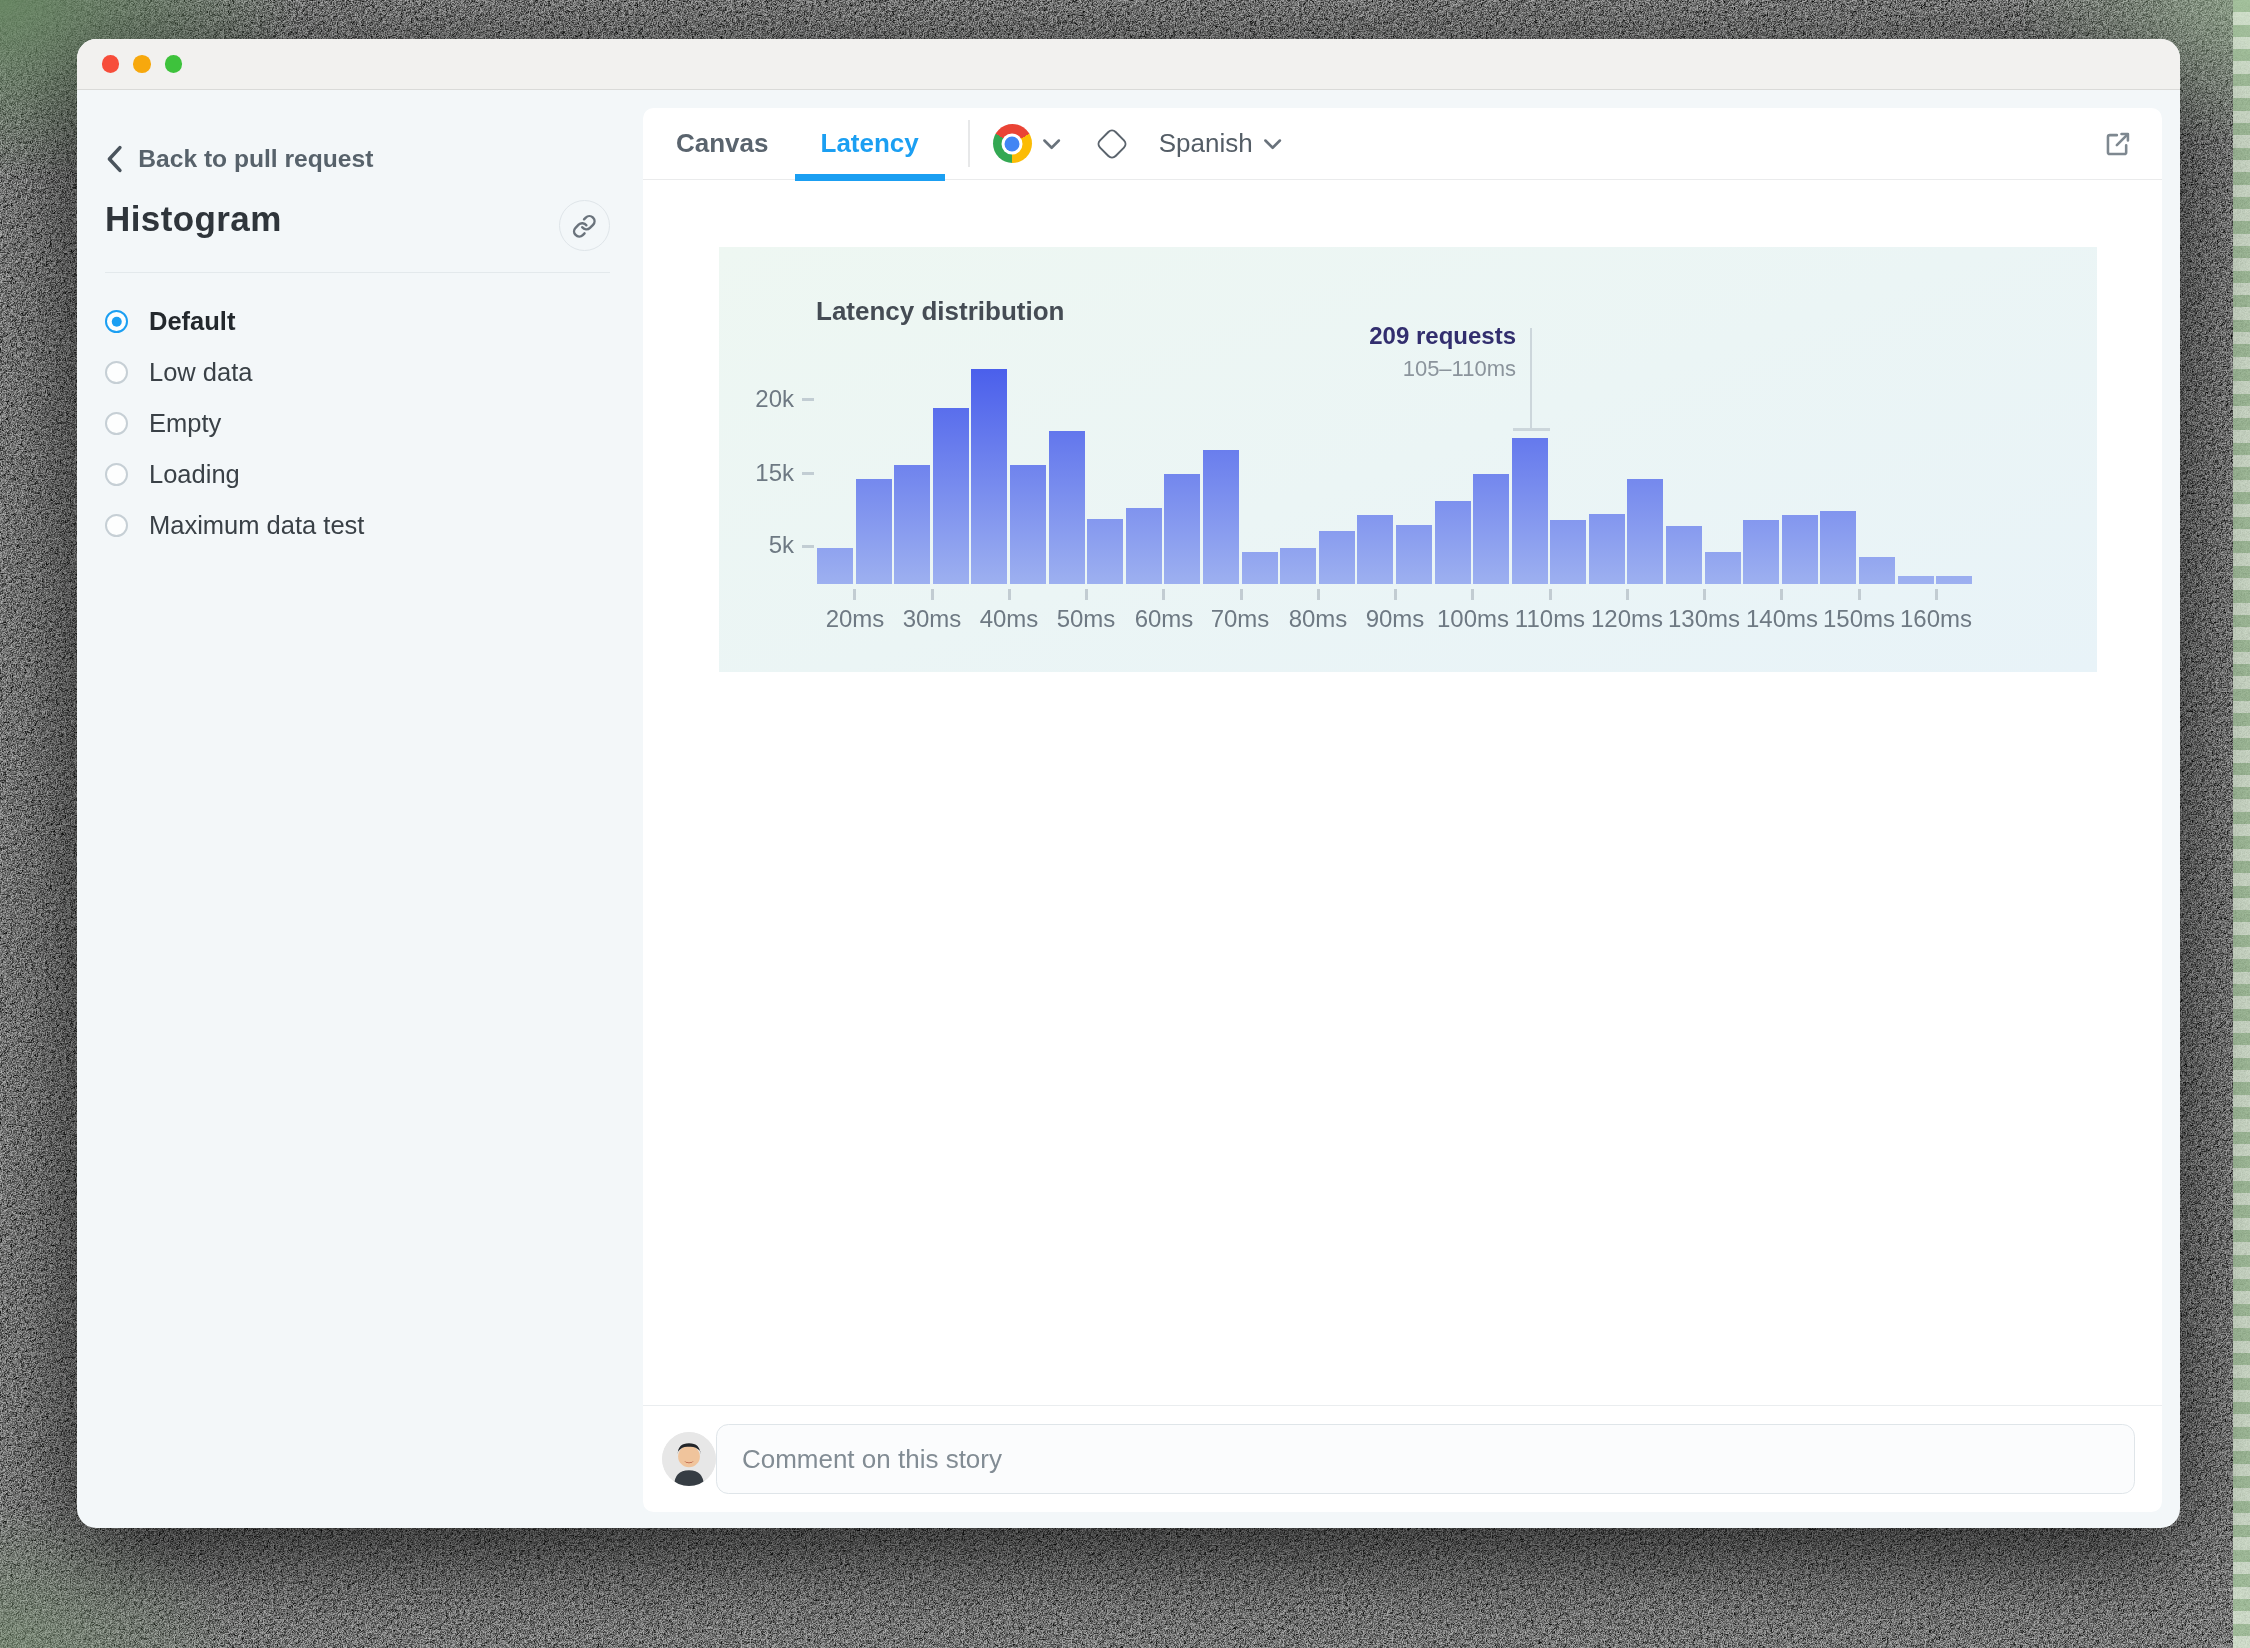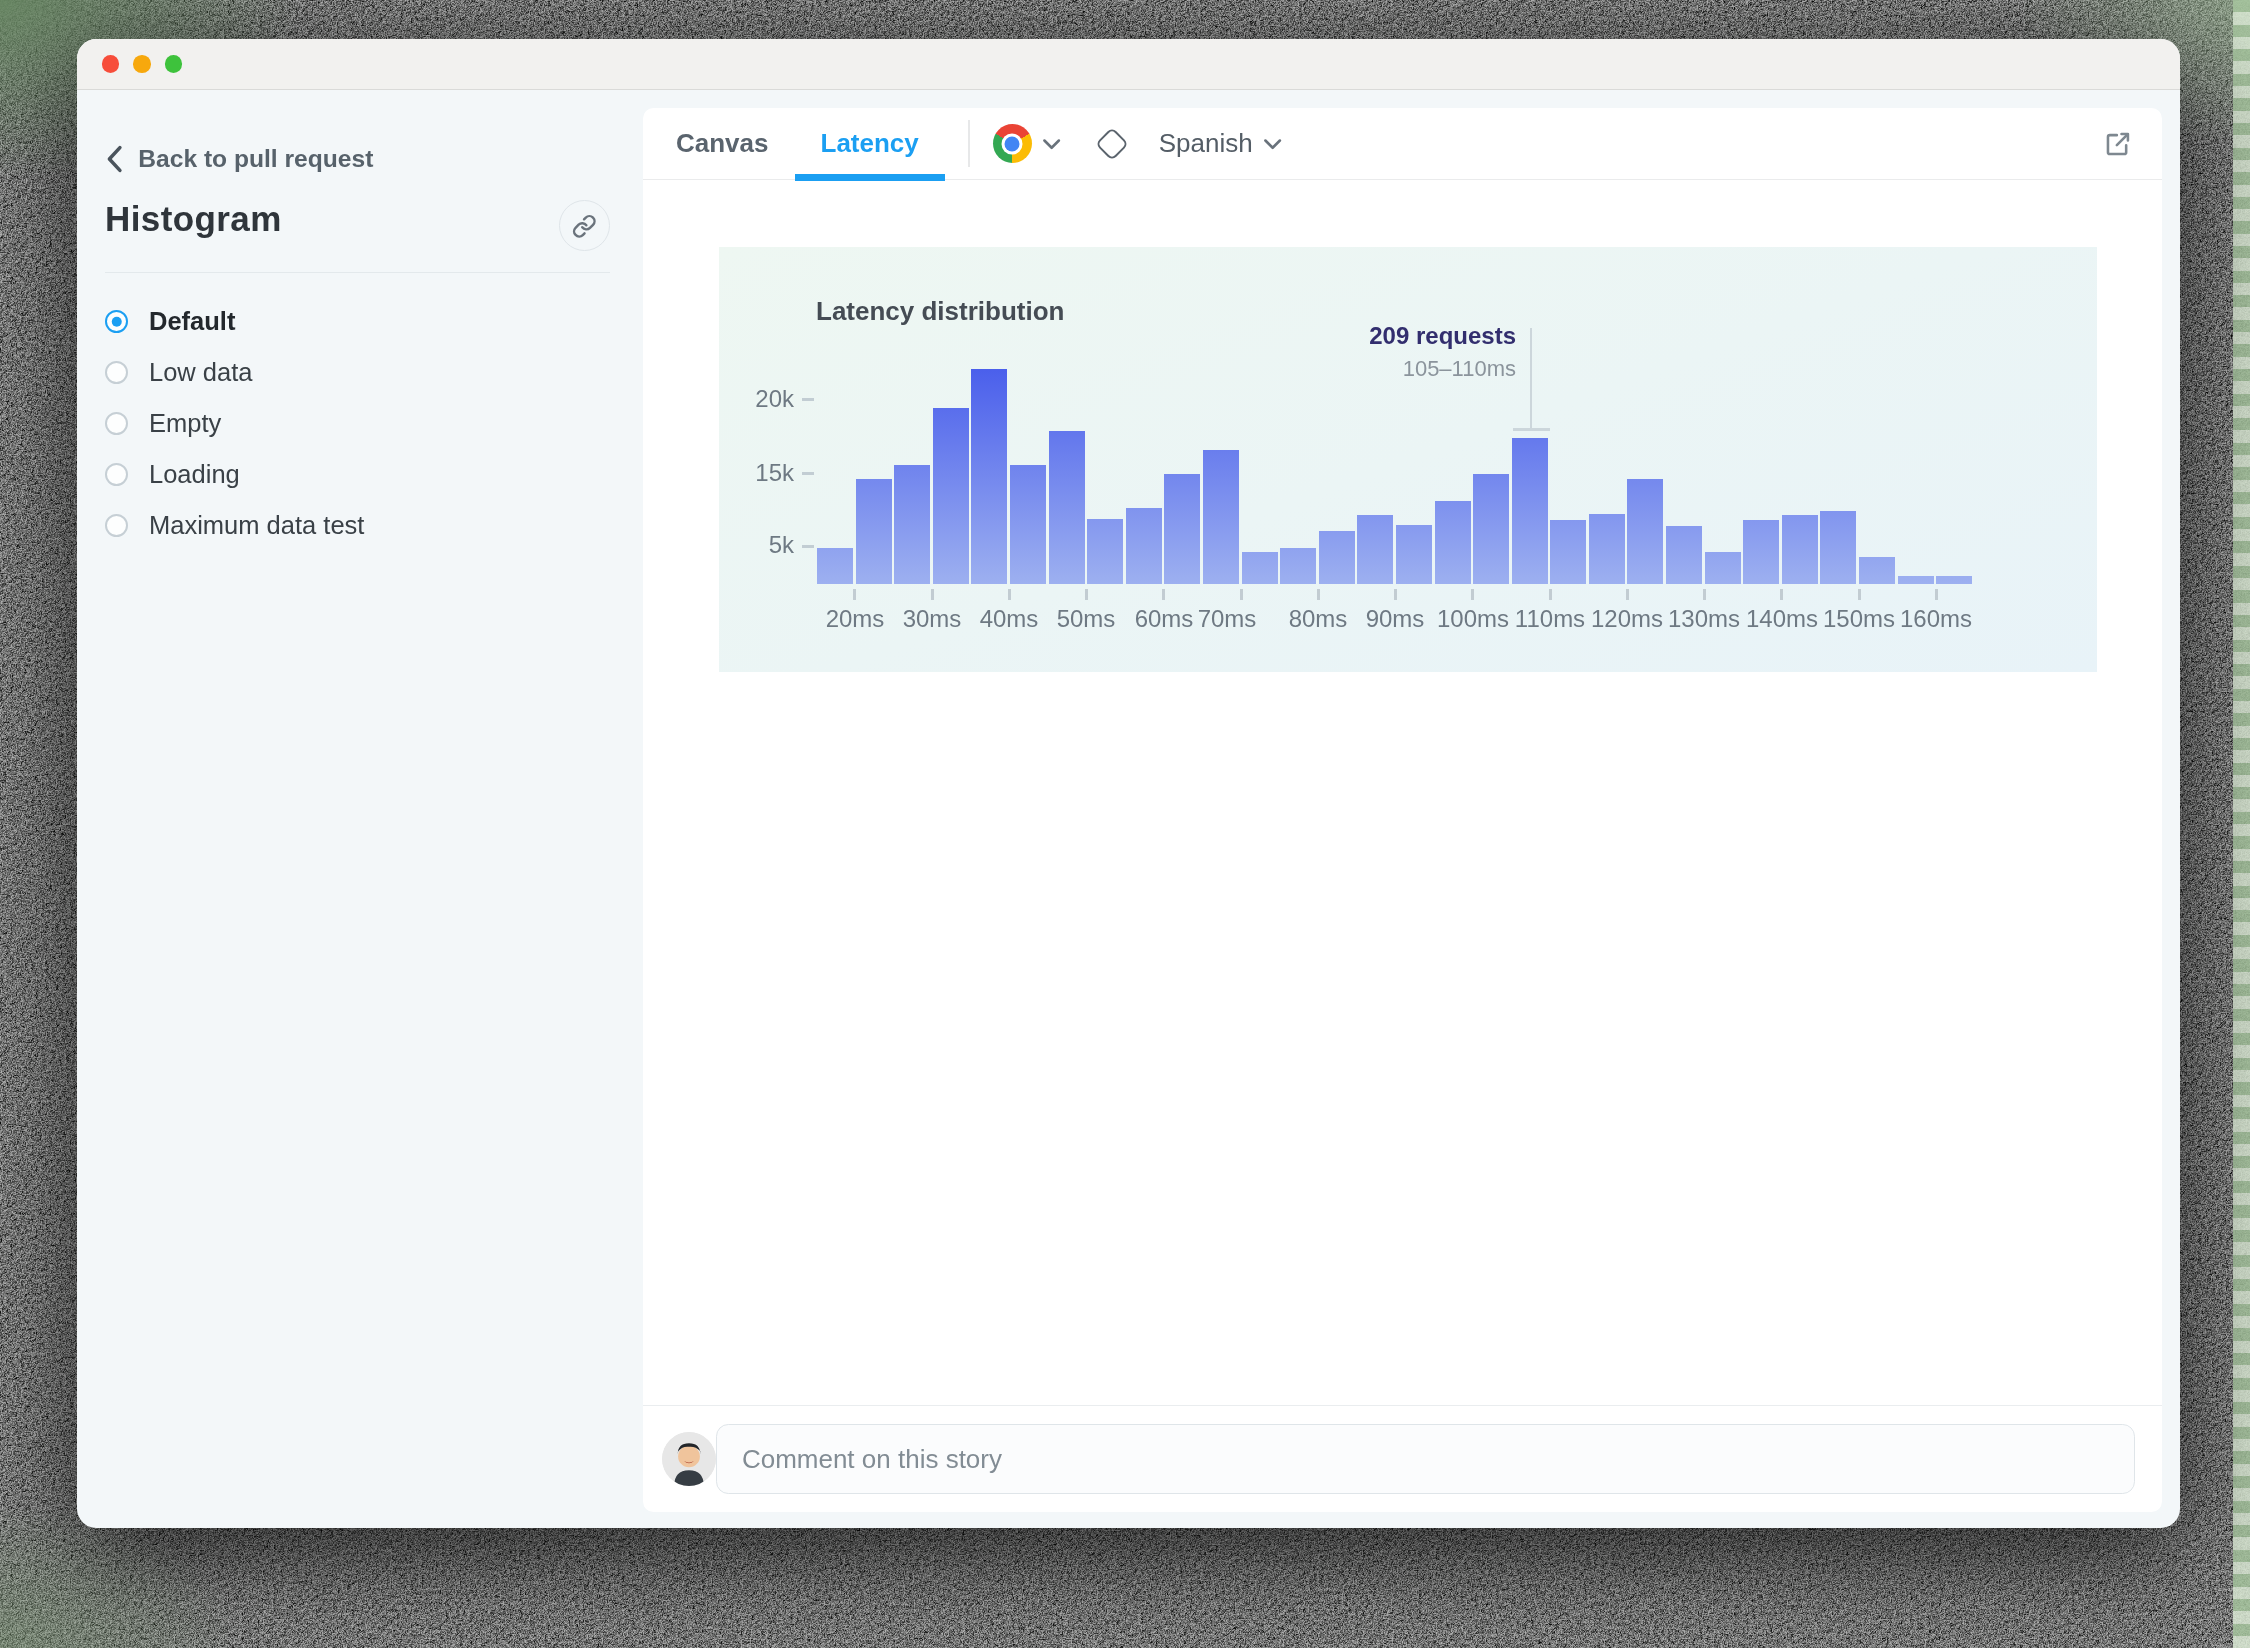--- a/index.html
+++ b/index.html
@@ -259,21 +259,21 @@
                 <div class="x-label" style="left: 136px;">20ms</div>
                 <div class="x-tick" style="left: 212px;"></div>
                 <div class="x-label" style="left: 213px;">30ms</div>
                 <div class="x-tick" style="left: 289px;"></div>
                 <div class="x-label" style="left: 290px;">40ms</div>
                 <div class="x-tick" style="left: 366px;"></div>
                 <div class="x-label" style="left: 367px;">50ms</div>
                 <div class="x-tick" style="left: 443px;"></div>
                 <div class="x-label" style="left: 445px;">60ms</div>
                 <div class="x-tick" style="left: 521px;"></div>
-                <div class="x-label" style="left: 508px;">70ms</div>
+                <div class="x-label" style="left: 521px;">70ms</div>
                 <div class="x-tick" style="left: 598px;"></div>
                 <div class="x-label" style="left: 599px;">80ms</div>
                 <div class="x-tick" style="left: 675px;"></div>
                 <div class="x-label" style="left: 676px;">90ms</div>
                 <div class="x-tick" style="left: 752px;"></div>
                 <div class="x-label" style="left: 754px;">100ms</div>
                 <div class="x-tick" style="left: 830px;"></div>
                 <div class="x-label" style="left: 831px;">110ms</div>
                 <div class="x-tick" style="left: 907px;"></div>
                 <div class="x-label" style="left: 908px;">120ms</div>

